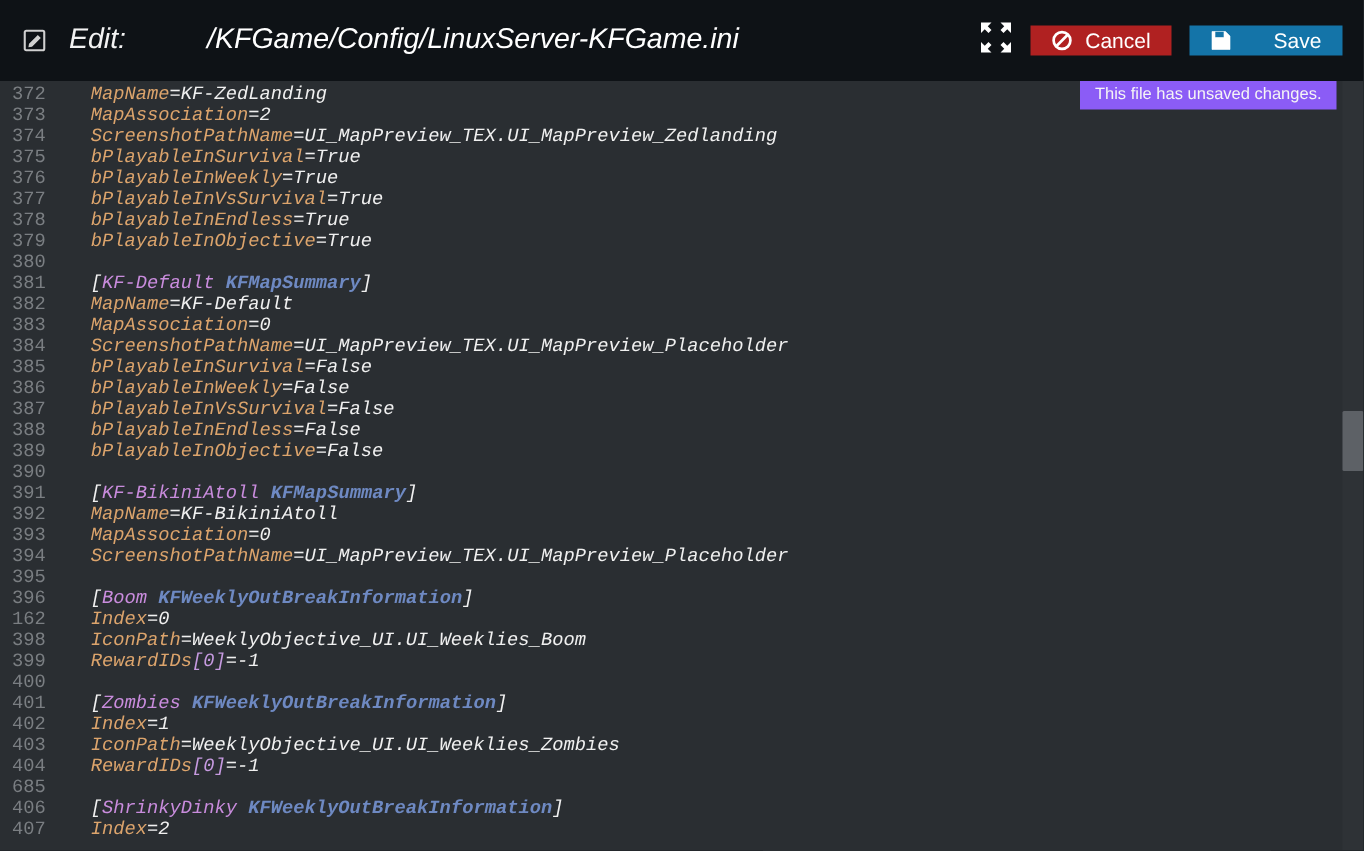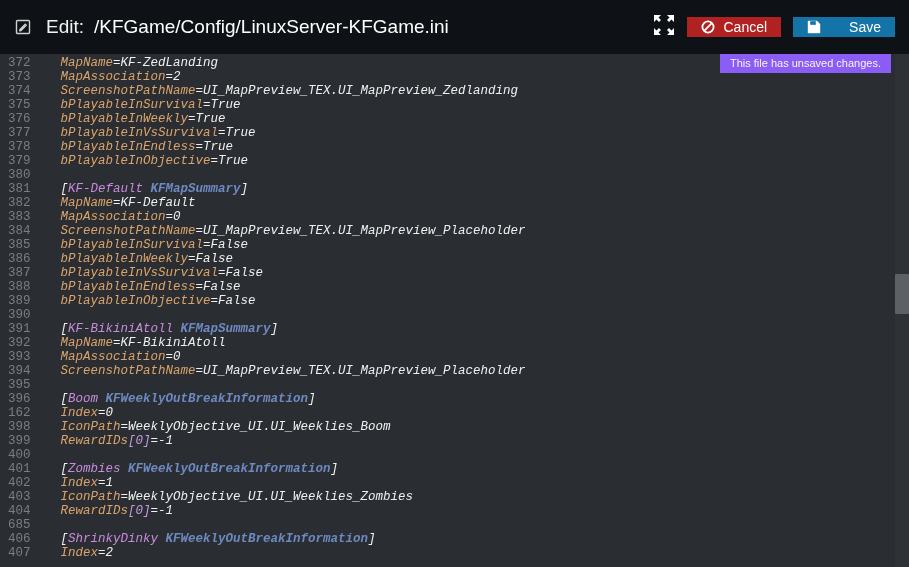--- a/index.html
+++ b/index.html
@@ -31,26 +31,28 @@
   .edit-icon svg { stroke: #d0d0d0; }
   .title-area {
     font-family: "Segoe UI", Arial, sans-serif;
     font-size: 19px;
     font-weight: 300;
     color: #f2f2f2;
     display: flex;
     align-items: flex-end;
     gap: 10px;
     flex: 1;
+    font-style: italic;
   }
   .title-path {
     font-family: "Segoe UI", Arial, sans-serif;
     font-size: 19px;
     font-weight: 300;
     color: #ffffff;
+    margin-left: 44px;
   }
   .header-actions {
     display: flex;
     align-items: center;
     gap: 12px;
   }
   .fullscreen-icon { cursor: pointer; }
   .btn {
     display: inline-flex;
     align-items: center;

